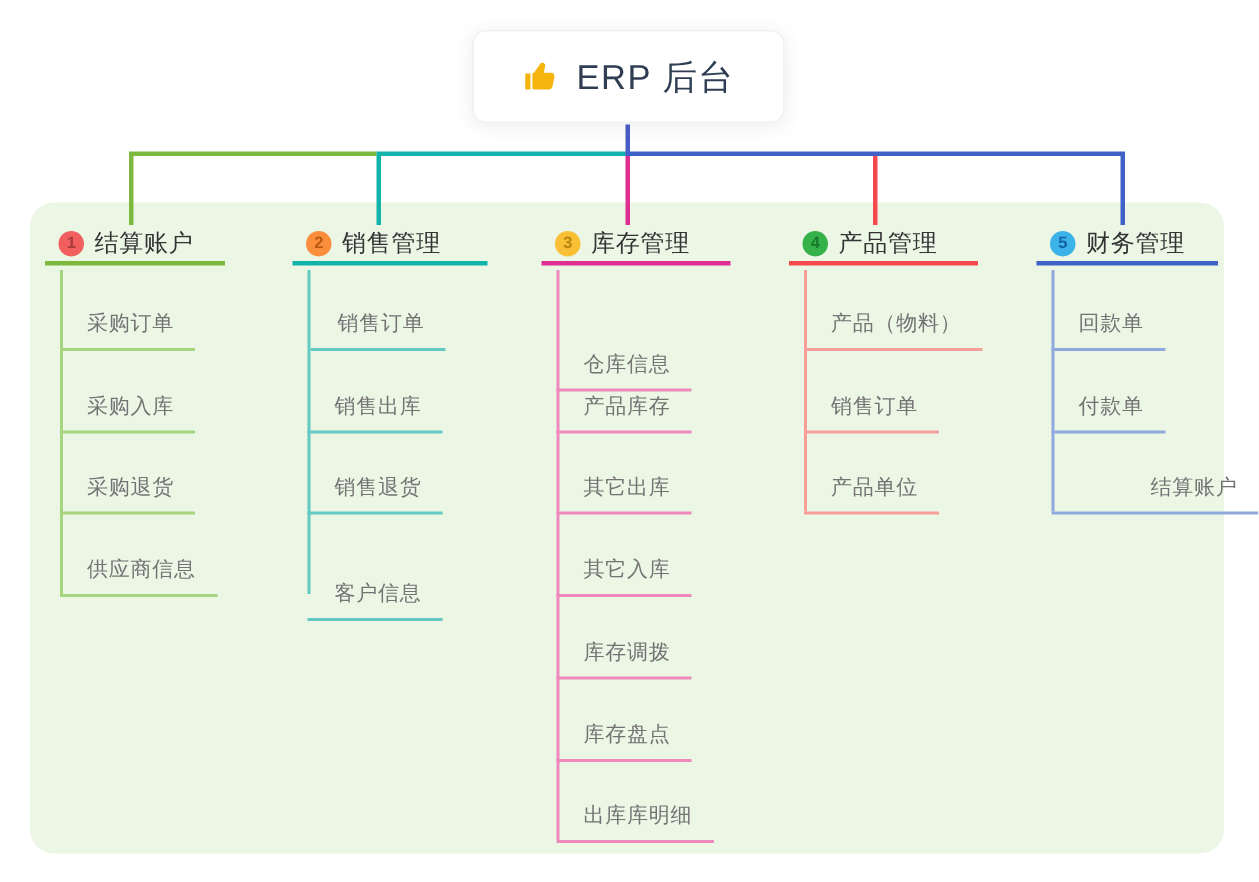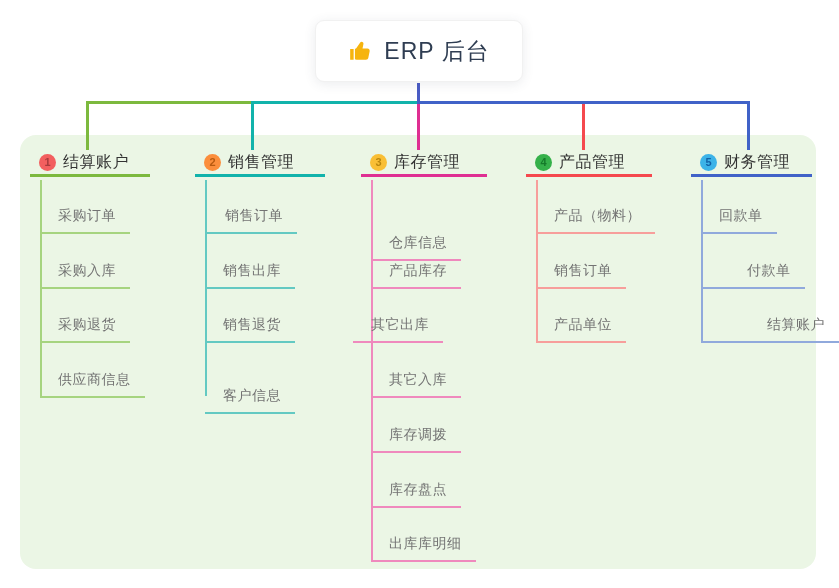--- a/index.html
+++ b/index.html
@@ -104,21 +104,21 @@
         <span class="badge" style="background: rgb(249, 191, 53); color: rgb(184, 134, 13);">3</span>
         <span class="branch-label">库存管理</span>
       </div>
       <div class="vline" style="position: absolute; left: 371px; top: 180px; width: 2px; height: 380px; background: rgb(239, 137, 189);"></div>
       <div class="child" style="left: 371px; top: 202px; border-bottom: 2px solid rgb(239, 137, 189); margin-top: 27px;">
         <span class="child-label">仓库信息</span>
       </div>
       <div class="child" style="left: 371px; top: 257px; border-bottom: 2px solid rgb(239, 137, 189);">
         <span class="child-label">产品库存</span>
       </div>
-      <div class="child" style="left: 353px; top: 311px; border-bottom: 2px solid rgb(239, 137, 189);">
+      <div class="child" style="left: 371px; top: 311px; border-bottom: 2px solid rgb(239, 137, 189);">
         <span class="child-label">其它出库</span>
       </div>
       <div class="child" style="left: 371px; top: 366px; border-bottom: 2px solid rgb(239, 137, 189);">
         <span class="child-label">其它入库</span>
       </div>
       <div class="child" style="left: 371px; top: 421px; border-bottom: 2px solid rgb(239, 137, 189);">
         <span class="child-label">库存调拨</span>
       </div>
       <div class="child" style="left: 371px; top: 476px; border-bottom: 2px solid rgb(239, 137, 189);">
         <span class="child-label">库存盘点</span>
@@ -141,20 +141,20 @@
         <span class="child-label">产品单位</span>
       </div>
       <div class="branch-header" style="left: 691px; width: 121px; border-bottom: 3px solid rgb(64, 98, 200); padding-left: 9px; box-sizing: border-box;">
         <span class="badge" style="background: rgb(60, 179, 232); color: rgb(18, 97, 166);">5</span>
         <span class="branch-label">财务管理</span>
       </div>
       <div class="vline" style="position: absolute; left: 701px; top: 180px; width: 2px; height: 161px; background: rgb(144, 169, 220);"></div>
       <div class="child" style="left: 701px; top: 202px; border-bottom: 2px solid rgb(144, 169, 220);">
         <span class="child-label">回款单</span>
       </div>
-      <div class="child" style="left: 701px; top: 257px; border-bottom: 2px solid rgb(144, 169, 220); padding-left: 28px;">
+      <div class="child" style="left: 701px; top: 257px; border-bottom: 2px solid rgb(144, 169, 220);">
         <span class="child-label">付款单</span>
       </div>
       <div class="child" style="left: 701px; top: 311px; border-bottom: 2px solid rgb(144, 169, 220); padding-left: 48px;">
         <span class="child-label">结算账户</span>
       </div>
     </div>
 </div>
 
 </body></html>

